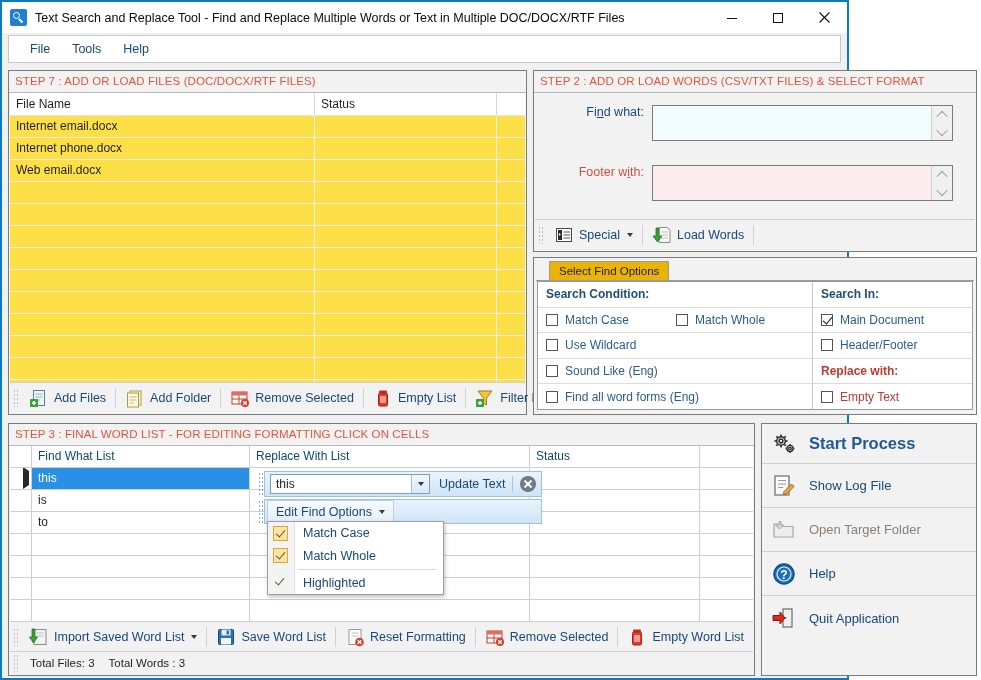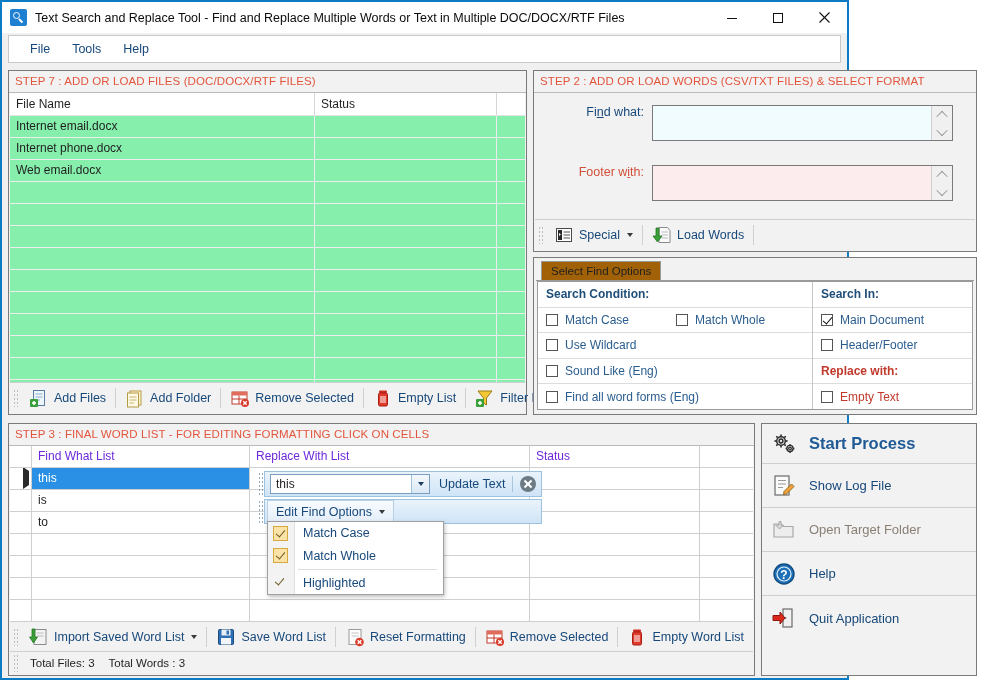--- a/index.html
+++ b/index.html
@@ -61,21 +61,21 @@
   .group-header{
     height:21px;line-height:21px;padding-left:6px;
     color:#e2553d;font-size:11.5px;letter-spacing:0.1px;
     background:#f2f2f2;border-bottom:1px solid #b9b9b9;
     white-space:nowrap;
   }
   
   #step1{left:6px;top:68px;width:519px;height:345px;}
   .filegrid{
     position:absolute;left:1px;top:22px;right:1px;bottom:31px;
-    background:#86efac;overflow:hidden;
+    background:#fde047;overflow:hidden;
   }
   .fg-head{
     display:flex;height:22px;border-bottom:1px solid #e4e4e4;background:#ffffff;
   }
   .fg-head .c{
     border-right:1px solid #d6d6d6;box-sizing:border-box;
     padding-left:6px;line-height:22px;font-size:12px;color:#1f1f1f;
   }
   .c-name{width:305px;}
   .c-status{width:182px;}
@@ -129,22 +129,22 @@
   .spin-b{flex:1;display:flex;align-items:center;justify-content:center;}
   .chev{
     width:7px;height:7px;border-left:1.6px solid #9a9a9a;border-top:1.6px solid #9a9a9a;
   }
   .chev.up{transform:rotate(45deg) translate(1px,1px);}
   .chev.down{transform:rotate(-135deg) translate(1px,1px);}
   
   #findopts{left:531px;top:255px;width:444px;height:158px;background:#f2f2f2;}
   .tabstrip{height:20px;position:relative;margin:3px 2px 0 2px;}
   .tab{
-    position:absolute;left:5px;top:0;height:20px;line-height:19px;padding:0 9px;
-    background:#a16207;border:1px solid #9a9a9a;border-bottom:none;
+    position:absolute;left:13px;top:0;height:20px;line-height:19px;padding:0 9px;
+    background:#eab308;border:1px solid #9a9a9a;border-bottom:none;
     font-size:11.5px;color:#1f1f1f;box-sizing:border-box;
   }
   .tabline{position:absolute;left:0;right:0;bottom:0;height:1px;background:#9a9a9a;}
   .opts-table{
     position:absolute;left:3px;right:3px;top:23px;bottom:4px;
     background:#ffffff;border:1px solid #9a9a9a;box-sizing:border-box;
     display:flex;
   }
   .opts-left{width:275px;border-right:1px solid #c6c6c6;box-sizing:border-box;}
   .opts-right{flex:1;}
@@ -169,21 +169,21 @@
   .opt-col2{margin-left:47px;display:flex;align-items:center;}
   
   #step3{left:6px;top:421px;width:747px;height:253px;}
   .wordgrid{
     position:absolute;left:1px;top:22px;right:1px;bottom:53px;
     background:#ffffff;overflow:hidden;
   }
   .wg-head{display:flex;height:21px;border-bottom:1px solid #cfcfcf;background:#ffffff;}
   .wg-head .c{
     border-right:1px solid #cfcfcf;box-sizing:border-box;padding-left:6px;
-    line-height:21px;font-size:12px;color:#6d28d9;
+    line-height:21px;font-size:12px;color:#0c4a6e;
   }
   .wg-row{display:flex;height:21px;border-bottom:1px solid #cfcfcf;}
   .wg-row .c{
     border-right:1px solid #cfcfcf;box-sizing:border-box;padding-left:6px;
     line-height:21px;font-size:12px;color:#1f1f1f;white-space:nowrap;overflow:hidden;
   }
   .w-sel{width:22px;}
   .w-find{width:218px;}
   .w-rep{width:280px;}
   .w-stat{width:170px;}

